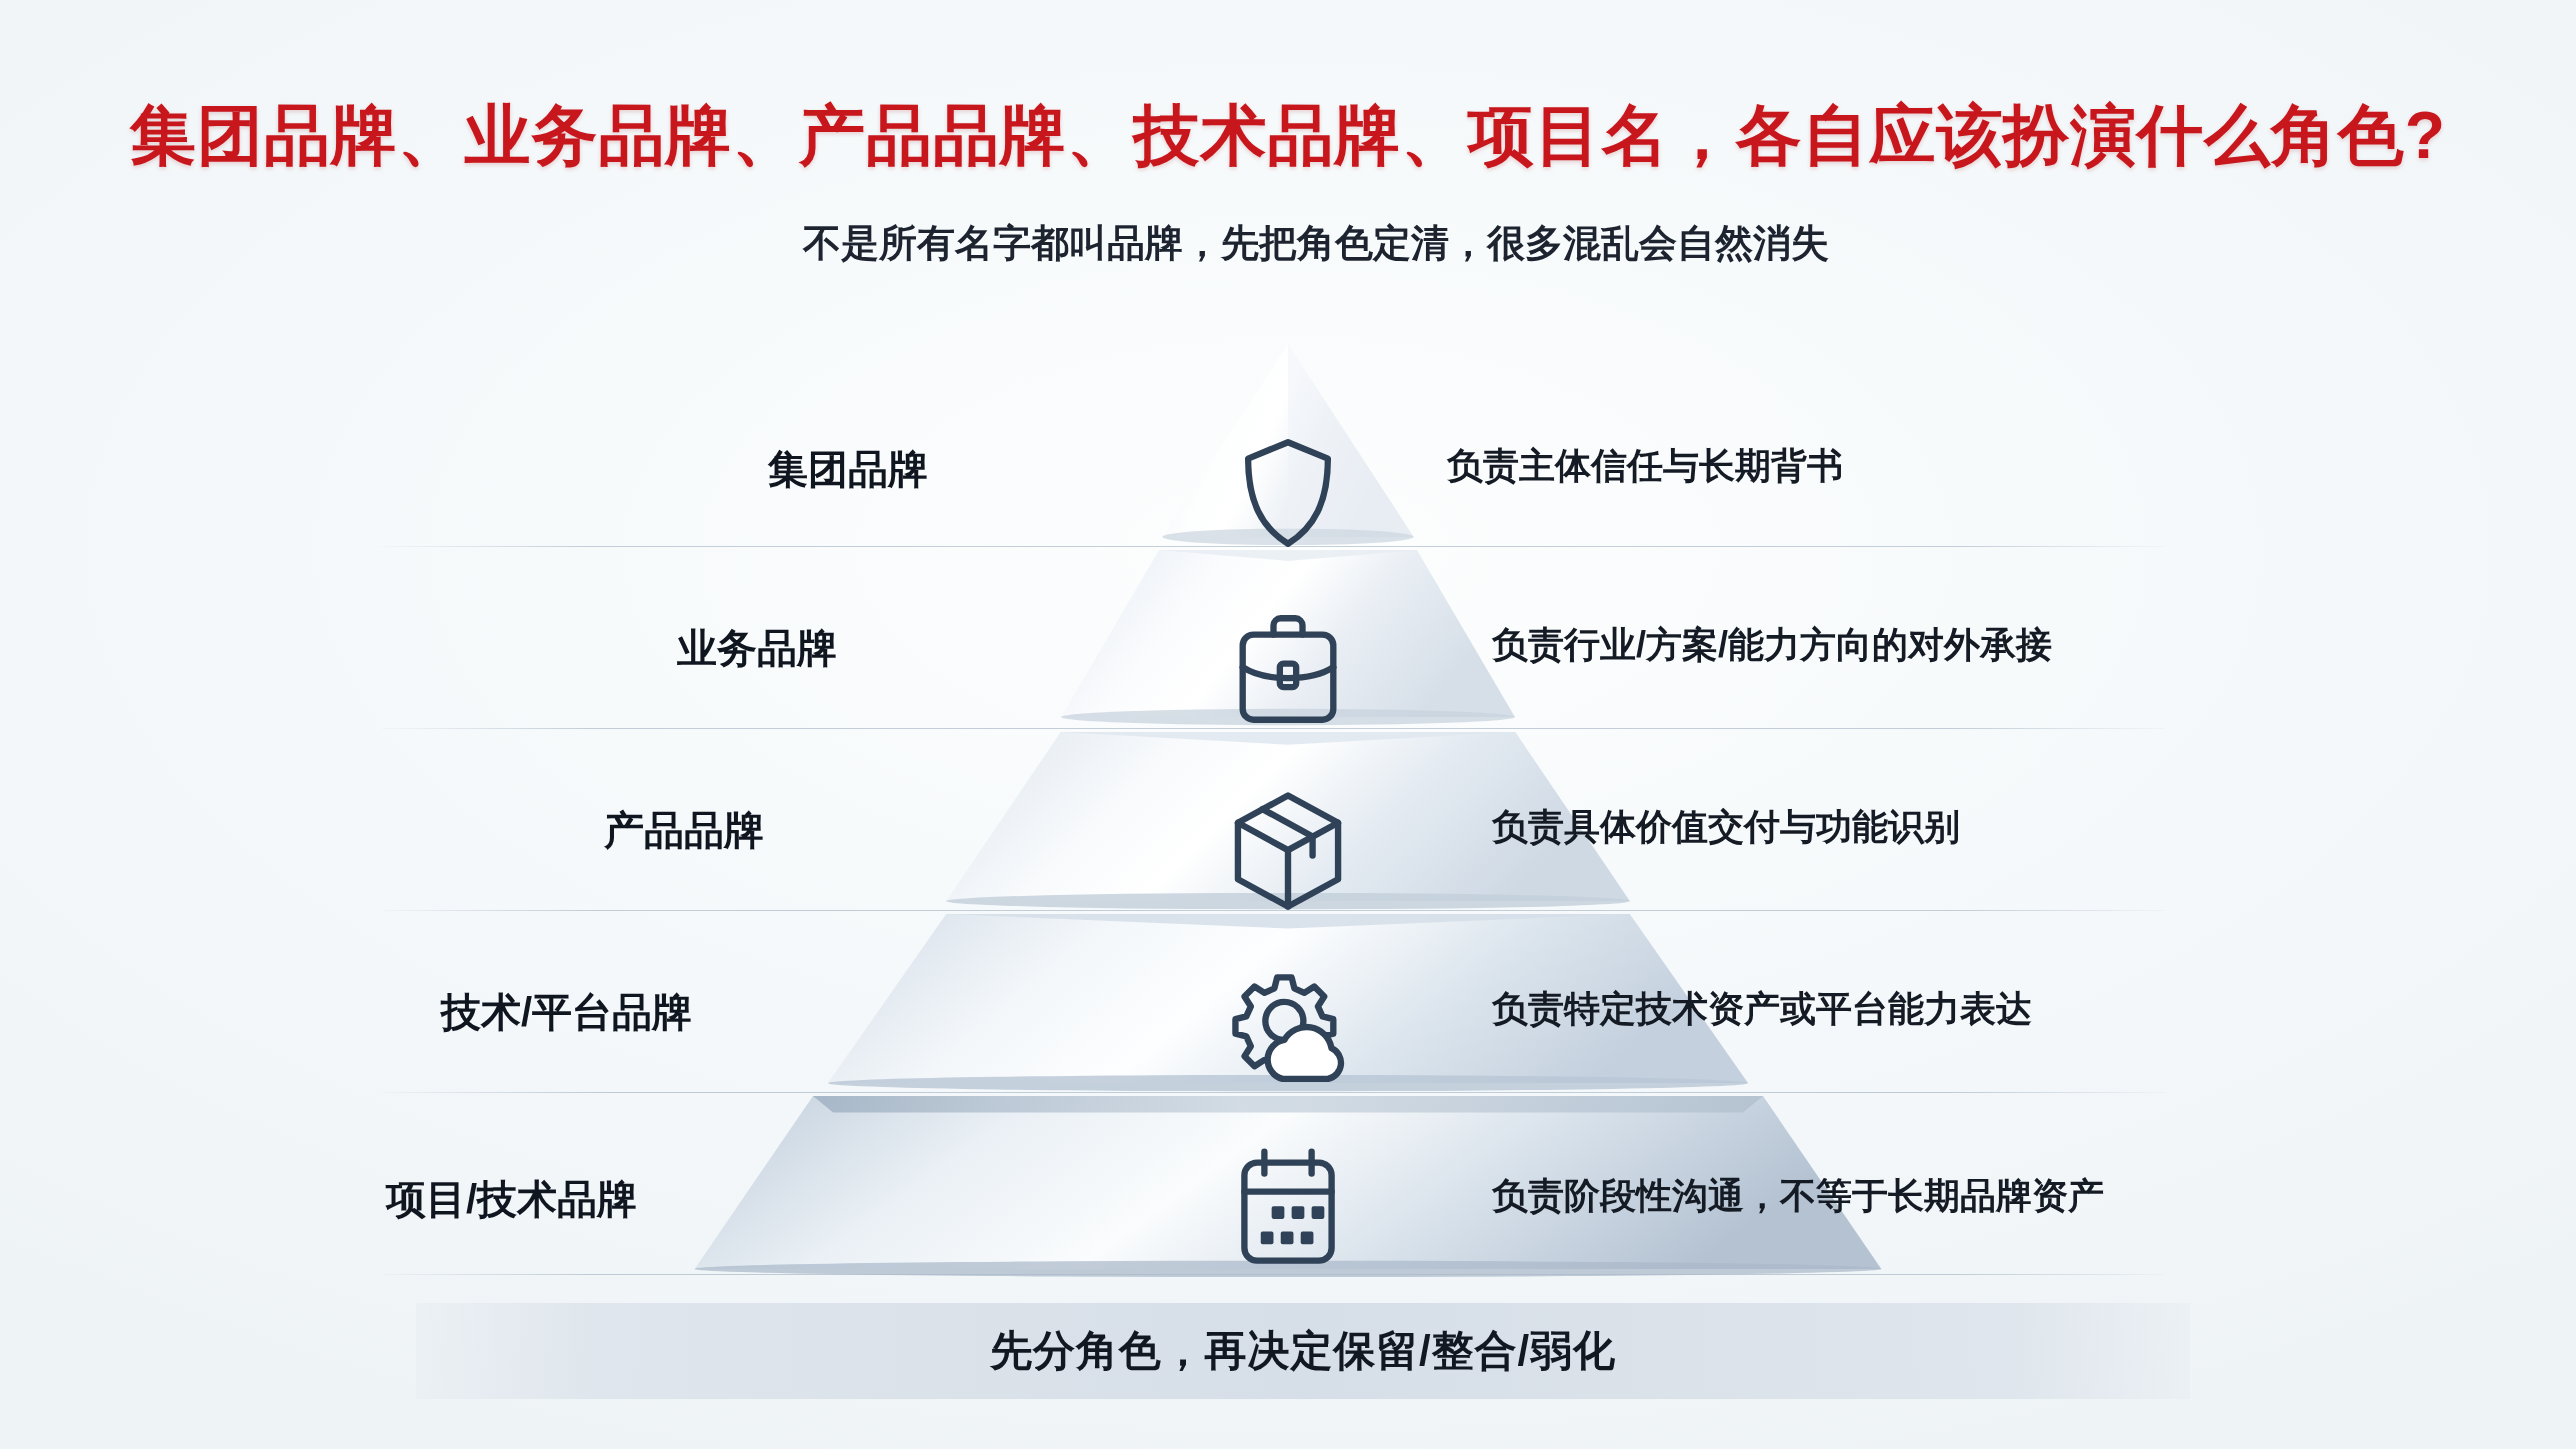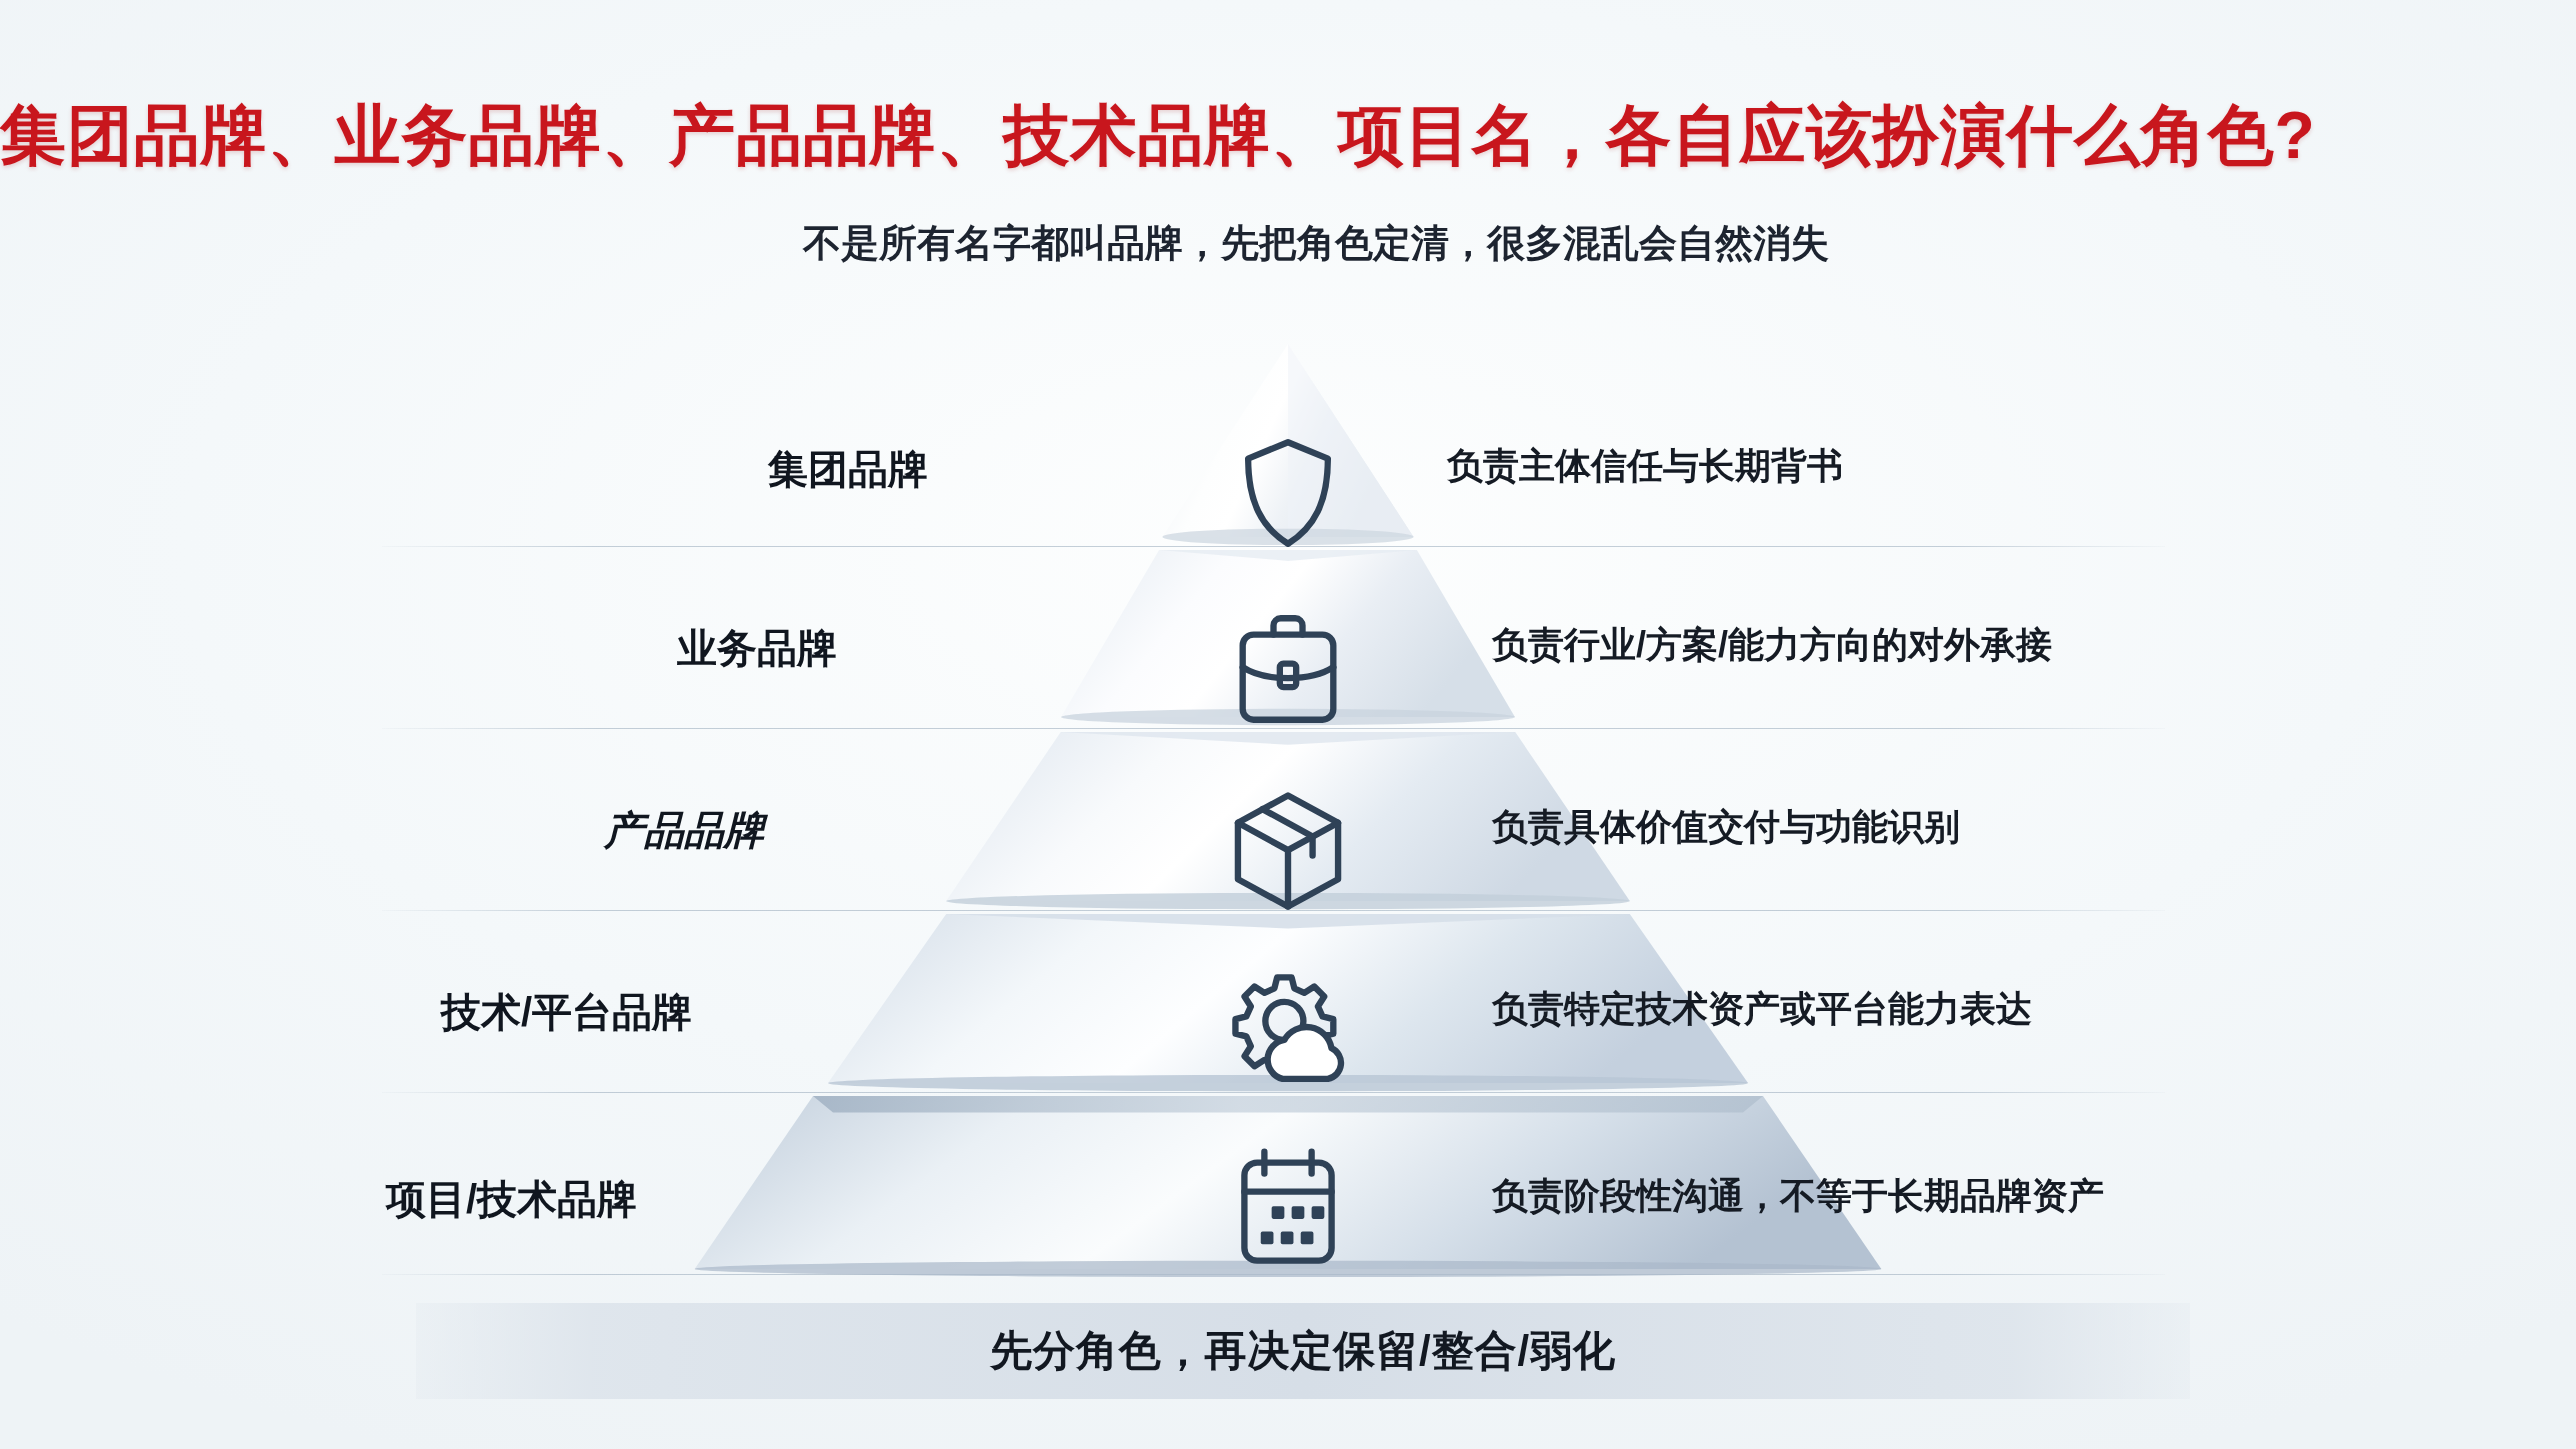--- a/index.html
+++ b/index.html
@@ -23,20 +23,21 @@
       radial-gradient(ellipse 2002px 1001px at 50% 38%, #fdfefe 0%, #f4f8fa 55%, #eef3f6 100%);
     overflow: hidden;
   }
 
   
   .title {
     position: absolute;
     left: 0;
     top: 91px;
     width: 2576px;
+    text-align: center;
     font-size: 66px;
     font-weight: 700;
     letter-spacing: 0.9px;
     color: #c8161d;
     text-shadow: 0 1.8px 4.5px rgba(160, 20, 20, 0.18);
     white-space: nowrap;
   }
   .subtitle {
     position: absolute;
     left: 0;
@@ -251,21 +252,21 @@
       <svg width="113" height="116" viewBox="0 0 124 128" fill="none" stroke="#2f4257" stroke-width="7" stroke-linejoin="round" stroke-linecap="round">
         <path d="M46 26 V16 a8 8 0 0 1 8-8 h16 a8 8 0 0 1 8 8 v10"></path>
         <rect x="12" y="26" width="100" height="94" rx="12"></rect>
         <path d="M12 62 C36 78 88 78 112 62"></path>
         <rect x="53" y="58" width="18" height="26" rx="4"></rect>
       </svg>
     </div>
 
     <div class="row-desc" style="top:621px; left:1492px;">负责行业/方案/能力方向的对外承接</div>
 
-    <div class="row-label" style="top:803px; left:382px; width:382px;font-style:italic;">产品品牌</div>
+    <div class="row-label" style="top:803px; left:382px; width:382px;">产品品牌</div>
 
     <div class="row-icon" style="top:790px;">
       <svg width="115" height="122" viewBox="0 0 126 134" fill="none" stroke="#2f4257" stroke-width="7" stroke-linejoin="round" stroke-linecap="round">
         <path d="M63 6 L118 36 V98 L63 128 L8 98 V36 Z"></path>
         <path d="M8 36 L63 66 L118 36"></path>
         <path d="M63 66 V128"></path>
         <path d="M35 21 L90 51 L90 72"></path>
       </svg>
     </div>
 

